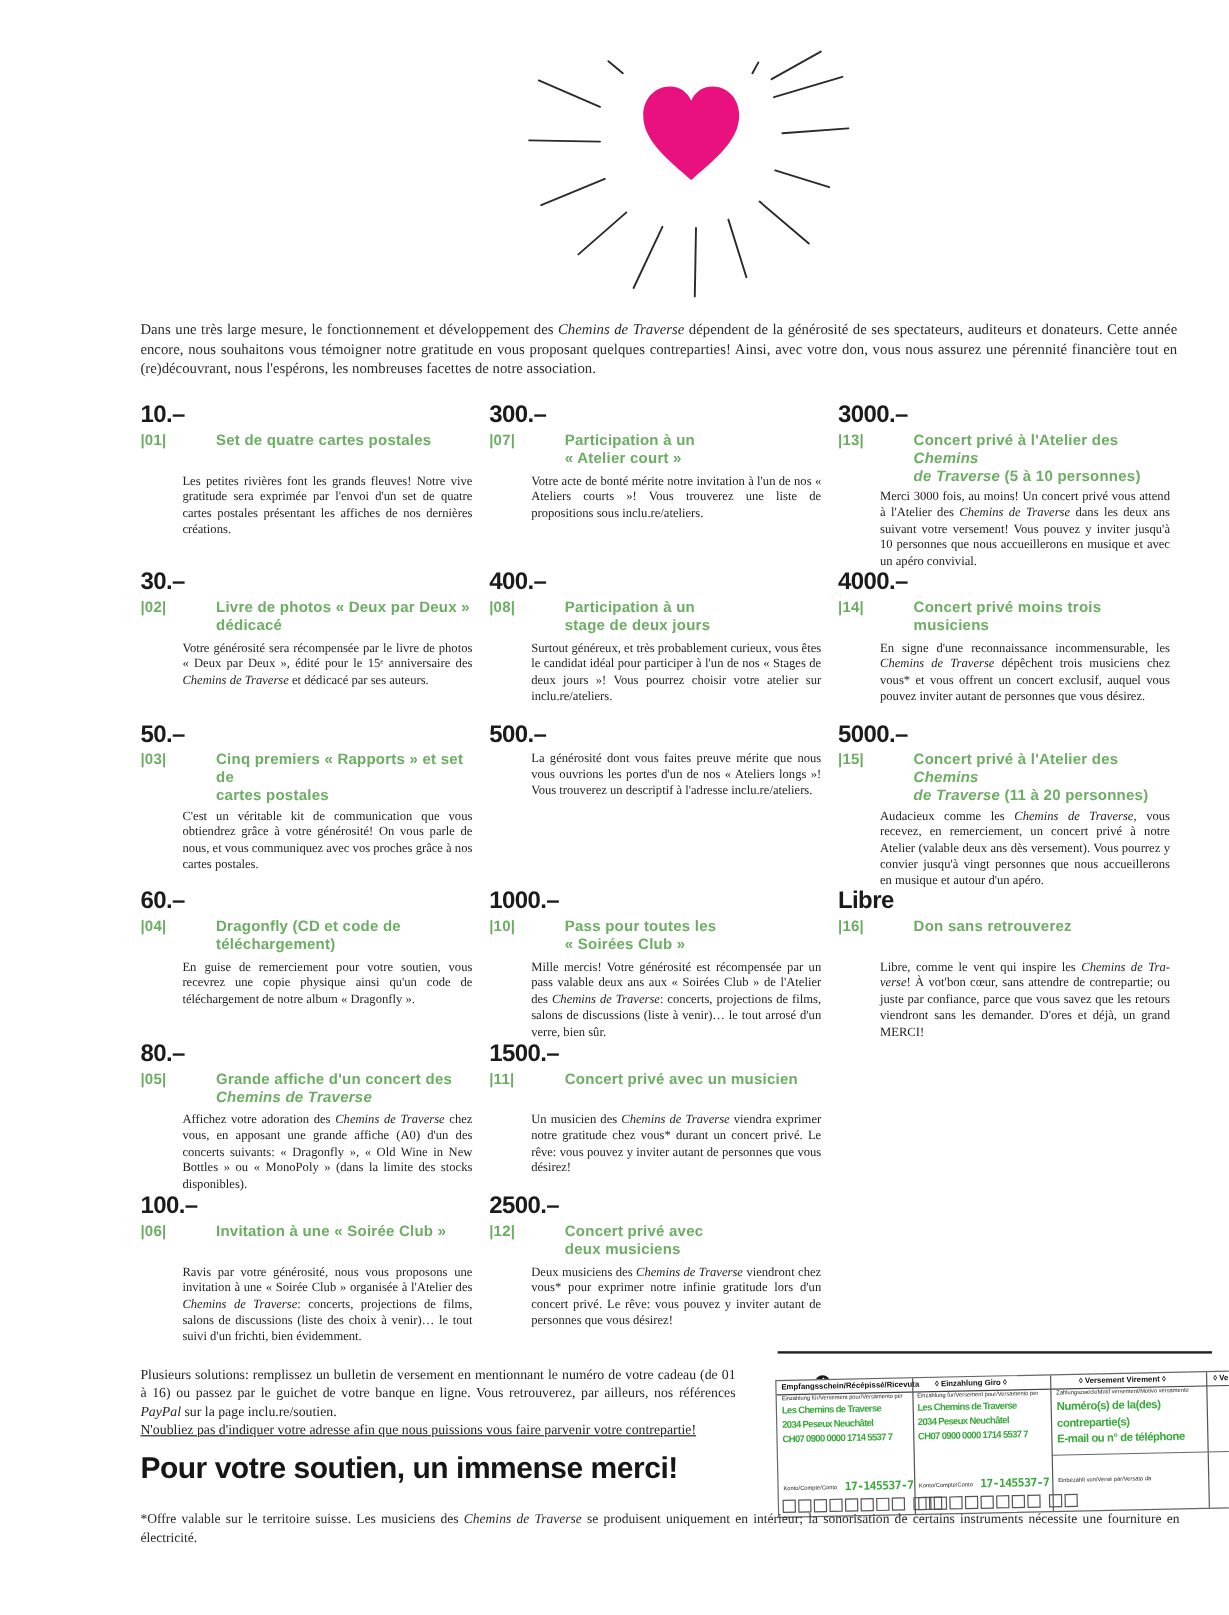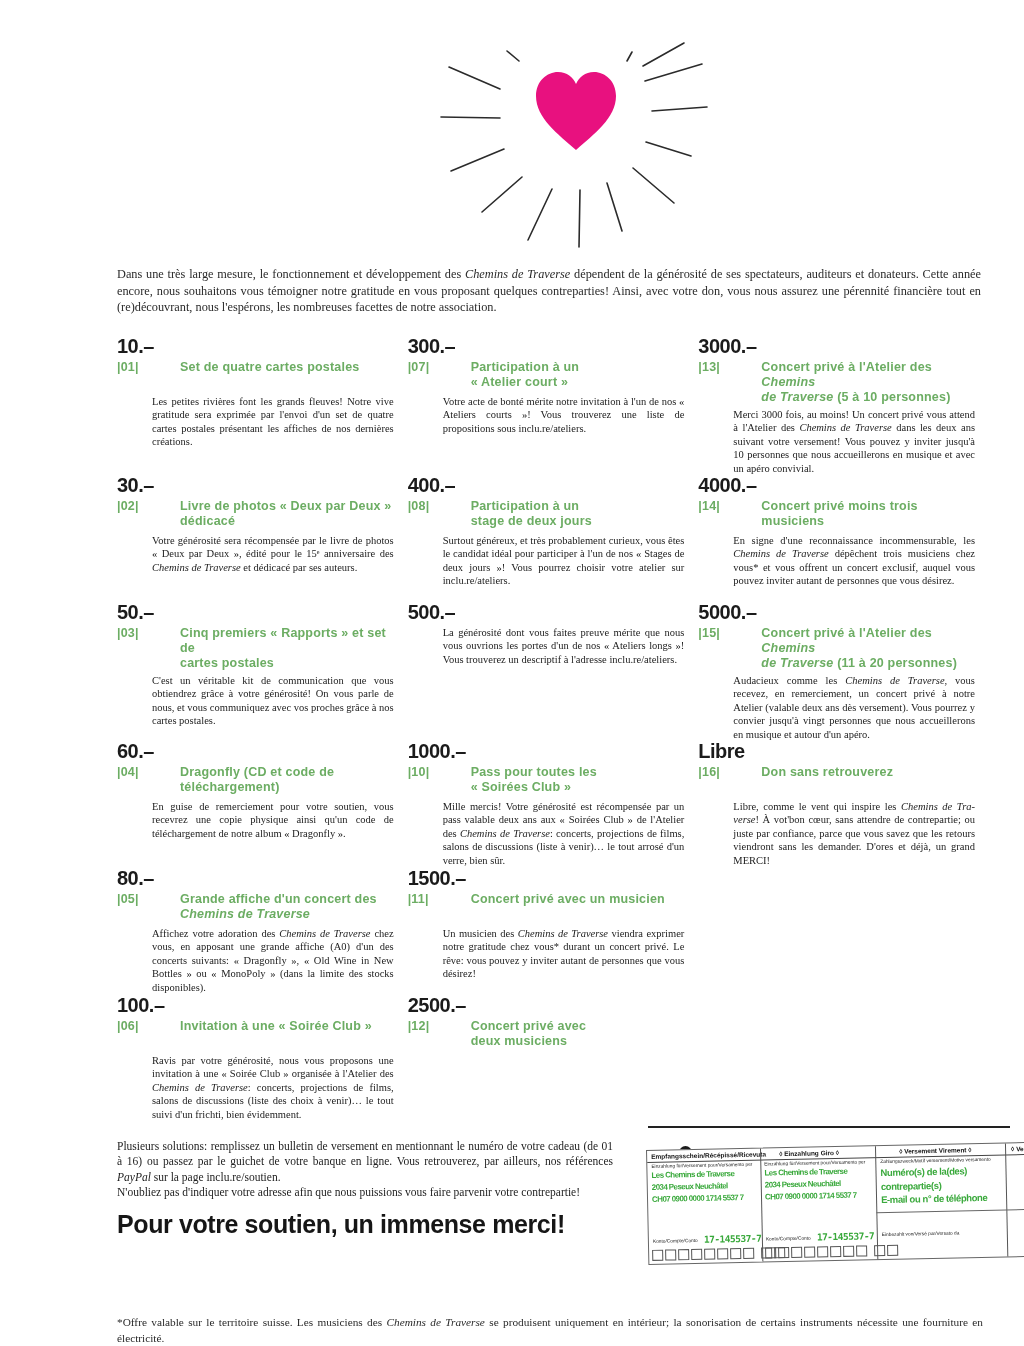--- a/index.html
+++ b/index.html
@@ -24,24 +24,24 @@
     font-size:12.5px;line-height:15px;letter-spacing:0.2px;color:var(--accent-green);gap:16px;}
   .num{flex:0 0 35px;}
   .title{flex:1;white-space:pre-line;margin-left:12px;}
   .tbody{margin-left:35px;margin-top:3px;font-size:10.5px;line-height:13.4px;
     text-align:justify;hyphens:auto;color:#222;}
   
   .support{position:absolute;left:117px;top:1126px;width:496px;}
   .support-h{font-family:"Liberation Sans",sans-serif;font-weight:bold;
     font-size:13px;letter-spacing:0.2px;color:var(--accent-green);}
   .support-p{margin-top:13px;font-size:11.5px;line-height:15.4px;text-align:justify;}
-  .support-p2{font-size:11.5px;line-height:15.4px;text-align:justify;}
+  .support-p2{font-size:11.5px;line-height:15.4px;text-align:justify;text-decoration:underline;}
   .bigthanks{margin-top:9px;font-family:"Liberation Sans",sans-serif;font-weight:bold;
     font-size:25px;letter-spacing:-0.4px;color:#161616;white-space:nowrap;}
-  .footnote{position:absolute;left:117px;top:1314px;width:866px;
+  .footnote{position:absolute;left:117px;top:1258px;width:866px;
     font-size:11.3px;line-height:16px;text-align:justify;color:#2a2a2a;}
   
   .toprule{position:absolute;left:648px;top:1126px;width:362px;border-top:2px solid #222;}
   .link-row{position:absolute;left:679px;top:1132px;display:flex;align-items:center;gap:5px;}
   .info-ic{width:13px;height:13px;border-radius:50%;background:#1b1b1b;color:#fff;
     font-family:"Liberation Serif",serif;font-style:italic;font-weight:bold;font-size:10px;
     display:flex;align-items:center;justify-content:center;}
   .link-txt{font-family:Liberation Mono, monospace;font-weight:bold;font-size:13.5px;color:#ef4444;margin-top:25px;}
   .slip{position:absolute;left:646px;top:1150px;width:400px;height:113px;background:#fff;
     border:1px solid #666;transform:rotate(-1.2deg);transform-origin:0 0;}
@@ -180,20 +180,21 @@
       </div>
     <div class="tbody"><span>Un musicien des </span><i>Chemins de Traverse</i><span> viendra exprimer notre gratitude chez vous* durant un concert privé. Le rêve: vous pouvez y inviter autant de personnes que vous désirez!</span></div>
   </div>
   <div class="tier">
     <div class="price">2500.–</div>
     <div class="thead">
         <span class="num">|12|</span>
         <span class="title">Concert privé avec
 deux musiciens</span>
       </div>
+    <div class="tbody"><span>Deux musiciens des </span><i>Chemins de Traverse</i><span> viendront chez vous* pour exprimer notre infinie gratitude lors d'un concert privé. Le rêve: vous pouvez y inviter autant de personnes que vous désirez!</span></div>
   </div>
   <div class="tier">
     <div class="price">3000.–</div>
     <div class="thead">
         <span class="num">|13|</span>
         <span class="title"><span>Concert privé à l'Atelier des </span><i>Chemins
 de Traverse</i><span> (5 à 10 personnes)</span></span>
       </div>
     <div class="tbody"><span>Merci 3000 fois, au moins! Un concert privé vous attend à l'Atelier des </span><i>Chemins de Traverse</i><span> dans les deux ans suivant votre versement! Vous pouvez y inviter jusqu'à 10 personnes que nous accueillerons en musique et avec un apéro convivial.</span></div>
   </div>

